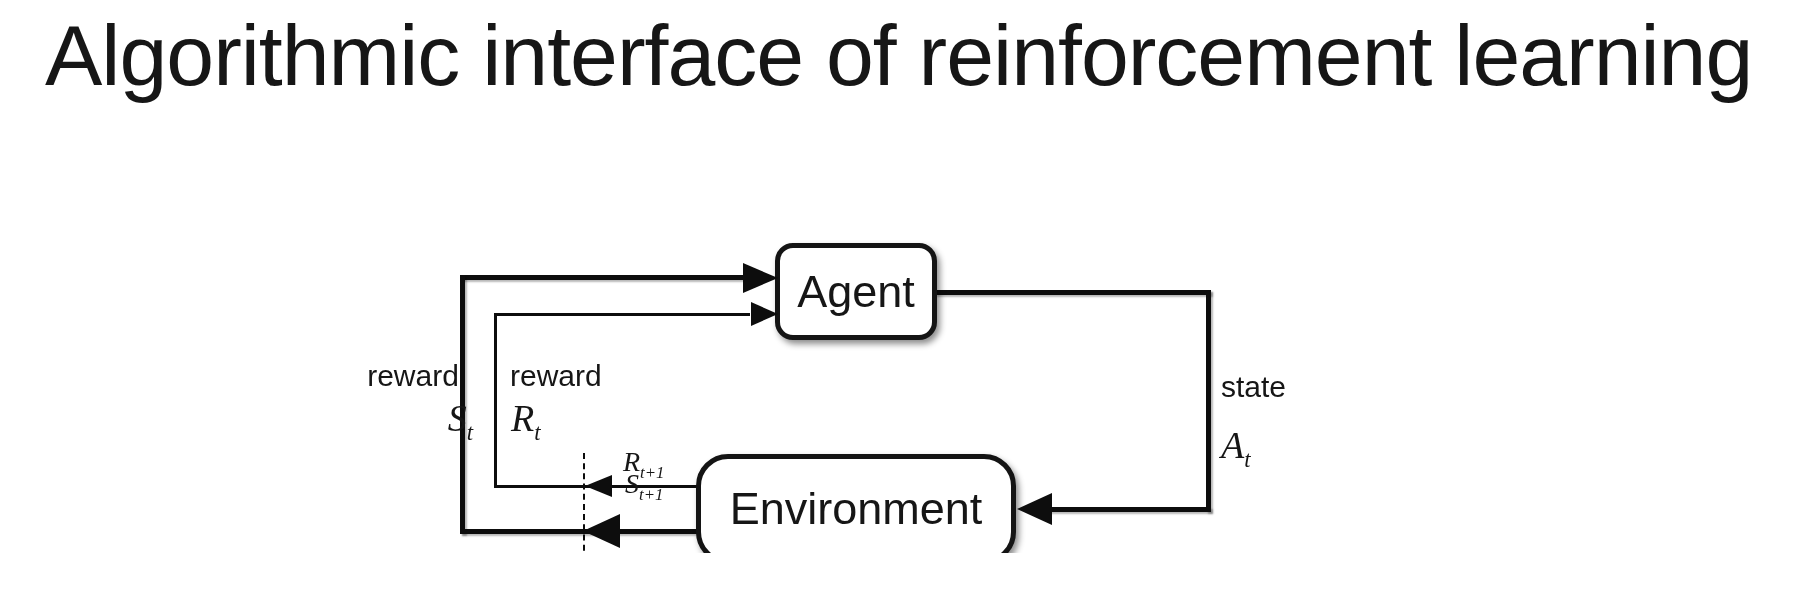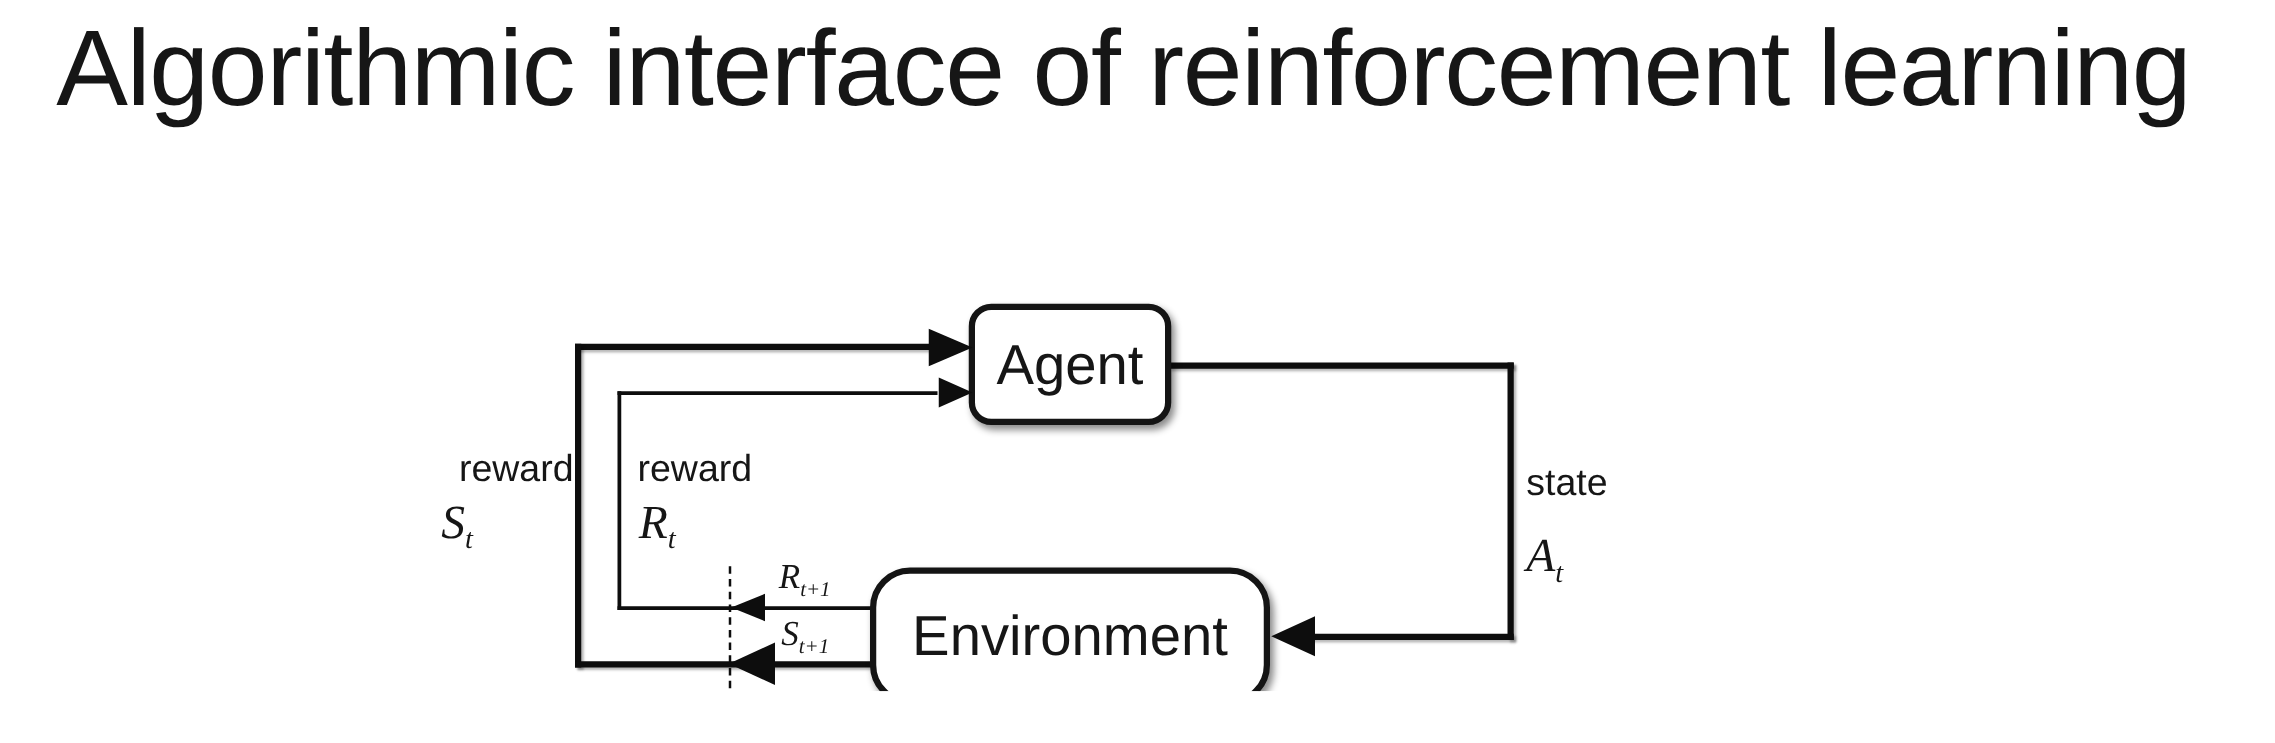--- a/index.html
+++ b/index.html
@@ -66,27 +66,27 @@
   }
   .agent-box{left:746px;top:243px;width:152px;height:87px;border-radius:18px;align-items:center;}
   .environment-box{left:667px;top:454px;width:310px;height:100px;border-radius:32px;}
   
   .lbl{position:absolute;z-index:4;color:var(--text);white-space:nowrap;}
   .word{font-size:30px;font-family:"Liberation Sans",sans-serif;}
   .mathsym{font-family:"Liberation Serif",serif;font-style:italic;font-size:38px;}
   .mathsym sub{font-size:0.6em;font-style:italic;line-height:0;}
   .math-small{font-size:28px;}
   .state-word{left:324px;top:359px;width:120px;text-align:center;}
-  .state-sym{left:324px;top:396px;width:120px;text-align:left;}
+  .state-sym{left:324px;top:396px;width:120px;text-align:right;}
   .reward-word{left:481px;top:359px;}
   .reward-sym{left:482px;top:396px;}
   .action-word{left:1192px;top:370px;}
   .action-sym{left:1192px;top:423px;}
   .rnext-sym{left:594px;top:446px;}
-  .snext-sym{left:596px;top:492px;}
+  .snext-sym{left:596px;top:468px;}
 </style>
 </head>
 <body>
 
 <div class="slide">
 
   <h1 class="title">Algorithmic interface of reinforcement learning</h1>
 
   <div>
 

